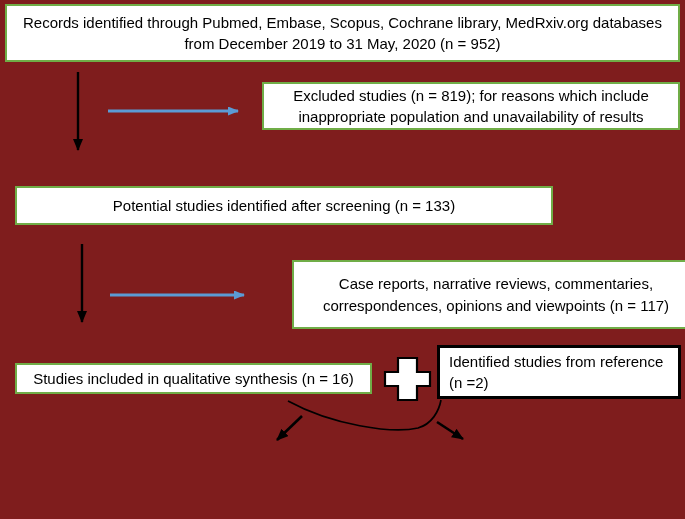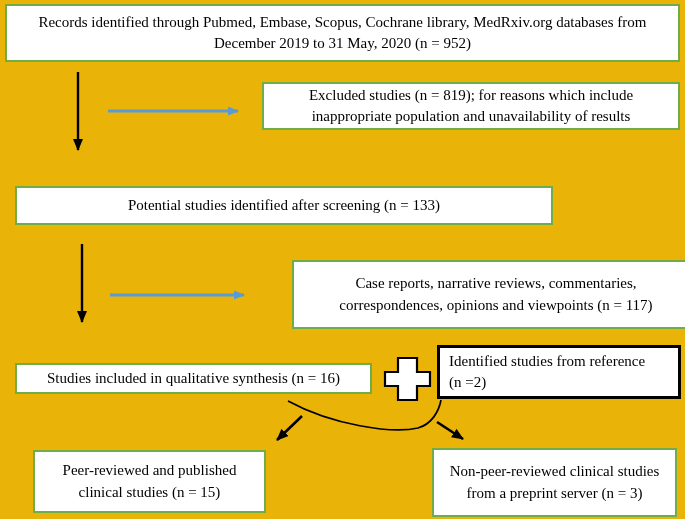--- a/index.html
+++ b/index.html
@@ -1,21 +1,21 @@
 <!DOCTYPE html>
 <html style="--green-border: #70AD47; --black-border: #000000; --blue-arrow: #5B9BD5; --black-arrow: #000000;"><head>
 <meta charset="utf-8">
 <style>
   html, body { margin: 0; padding: 0; background: #ffffff; }
   #stage {
     position: relative;
     width: 685px;
     height: 519px;
-    background: #eab308;
-    font-family: Liberation Serif, serif;
+    background: #7f1d1d;
+    font-family: Liberation Sans, sans-serif;
     overflow: hidden;
   }
   .box {
     position: absolute;
     box-sizing: border-box;
     display: flex;
     align-items: center;
     justify-content: center;
     text-align: center;
     font-size: 15px;
@@ -83,17 +83,15 @@
 
   <div class="box green" id="box-screened">Potential studies identified after screening (n = 133)</div>
 
   <div class="box green" id="box-case-reports">Case reports, narrative reviews, commentaries, correspondences, opinions and viewpoints (n = 117)</div>
 
   <div class="box green" id="box-qualitative">Studies included in qualitative synthesis (n = 16)</div>
 
   <div class="box black" id="box-reference">Identified studies from reference
 (n =2)</div>
 
-  <div class="box green" id="box-peer-reviewed">Peer-reviewed and published clinical studies (n = 15)</div>
 
-  <div class="box green" id="box-non-peer-reviewed">Non-peer-reviewed clinical studies from a preprint server (n = 3)</div>
 
 </div>
 
 </body></html>

